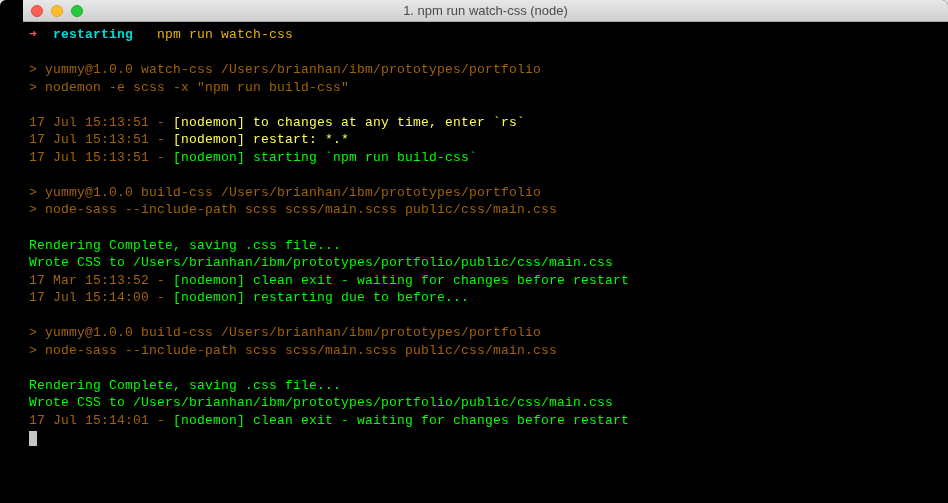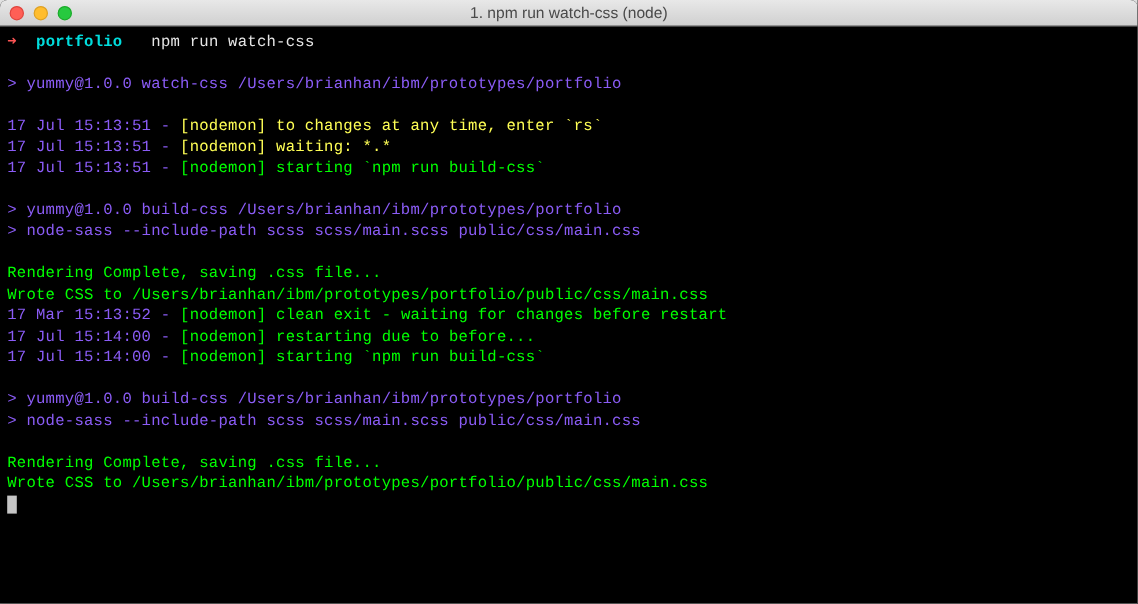--- a/index.html
+++ b/index.html
@@ -15,20 +15,21 @@
       height: 503px;
       overflow: hidden;
     }
     .window {
       width: 948px;
       height: 503px;
       background: #000;
       border-radius: 6px 6px 0 0;
       overflow: hidden;
       box-shadow: 0 2px 10px rgba(0,0,0,0.3);
+      padding-left: 23px;
     }
     .titlebar {
       height: 22px;
       background: linear-gradient(to bottom, #e8e8e8, #d0d0d0);
       border-bottom: 1px solid #aaa;
       display: flex;
       align-items: center;
       padding: 0 8px;
       position: relative;
     }
@@ -63,22 +64,22 @@
       overflow: hidden;
       line-height: 1.35;
       letter-spacing: 0.2px;
     }
     .line {
       white-space: pre;
       font-family: Menlo, Monaco, "Courier New", monospace;
     }
     .red { color: #ff5555; }
     .cyan { color: #00dddd; font-weight: bold; }
-    .white { color: #e5e5e5; }
-    .gray { color: #8b5cf6; }
+    .white { color: #eab308; }
+    .gray { color: #a16207; }
     .yellow { color: #ffff55; }
     .green { color: #00ff00; }
     .cursor {
       display: inline-block;
       width: 8px;
       height: 15px;
       background: #c5c5c5;
       vertical-align: text-bottom;
     }
   </style>
@@ -89,37 +90,38 @@
   <div class="titlebar">
     <div class="traffic-lights">
       <div class="tl tl-close"></div>
       <div class="tl tl-min"></div>
       <div class="tl tl-max"></div>
     </div>
     <div class="title">1. npm run watch-css (node)</div>
   </div>
 
   <div class="terminal">
-    <div class="line"><span class="red">➜</span>  <span class="cyan">portfolio</span>   <span class="white">npm run watch-css</span></div>
+    <div class="line"><span class="red">➜</span>  <span class="cyan">restarting</span>   <span class="white">npm run watch-css</span></div>
     <div class="line"> </div>
     <div class="line gray">&gt; yummy@1.0.0 watch-css /Users/brianhan/ibm/prototypes/portfolio</div>
+    <div class="line gray">&gt; nodemon -e scss -x "npm run build-css"</div>
     <div class="line"> </div>
     <div class="line"><span class="gray">17 Jul 15:13:51 - </span><span class="yellow">[nodemon]</span><span class="yellow"> to changes at any time, enter `rs`</span></div>
-    <div class="line"><span class="gray">17 Jul 15:13:51 - </span><span class="yellow">[nodemon]</span><span class="yellow"> waiting: *.*</span></div>
+    <div class="line"><span class="gray">17 Jul 15:13:51 - </span><span class="yellow">[nodemon]</span><span class="yellow"> restart: *.*</span></div>
     <div class="line"><span class="gray">17 Jul 15:13:51 - </span><span class="green">[nodemon]</span><span class="green"> starting `npm run build-css`</span></div>
     <div class="line"> </div>
     <div class="line gray">&gt; yummy@1.0.0 build-css /Users/brianhan/ibm/prototypes/portfolio</div>
     <div class="line gray">&gt; node-sass --include-path scss scss/main.scss public/css/main.css</div>
     <div class="line"> </div>
     <div class="line green">Rendering Complete, saving .css file...</div>
     <div class="line green">Wrote CSS to /Users/brianhan/ibm/prototypes/portfolio/public/css/main.css</div>
     <div class="line"><span class="gray">17 Mar 15:13:52 - </span><span class="green">[nodemon]</span><span class="green"> clean exit - waiting for changes before restart</span></div>
     <div class="line"><span class="gray">17 Jul 15:14:00 - </span><span class="green">[nodemon]</span><span class="green"> restarting due to before...</span></div>
-    <div class="line"><span class="gray">17 Jul 15:14:00 - </span><span class="green">[nodemon]</span><span class="green"> starting `npm run build-css`</span></div>
     <div class="line"> </div>
     <div class="line gray">&gt; yummy@1.0.0 build-css /Users/brianhan/ibm/prototypes/portfolio</div>
     <div class="line gray">&gt; node-sass --include-path scss scss/main.scss public/css/main.css</div>
     <div class="line"> </div>
     <div class="line green">Rendering Complete, saving .css file...</div>
     <div class="line green">Wrote CSS to /Users/brianhan/ibm/prototypes/portfolio/public/css/main.css</div>
+    <div class="line"><span class="gray">17 Jul 15:14:01 - </span><span class="green">[nodemon]</span><span class="green"> clean exit - waiting for changes before restart</span></div>
     <div class="line"><span class="cursor"></span></div>
   </div>
 </div>
 
 </body></html>

